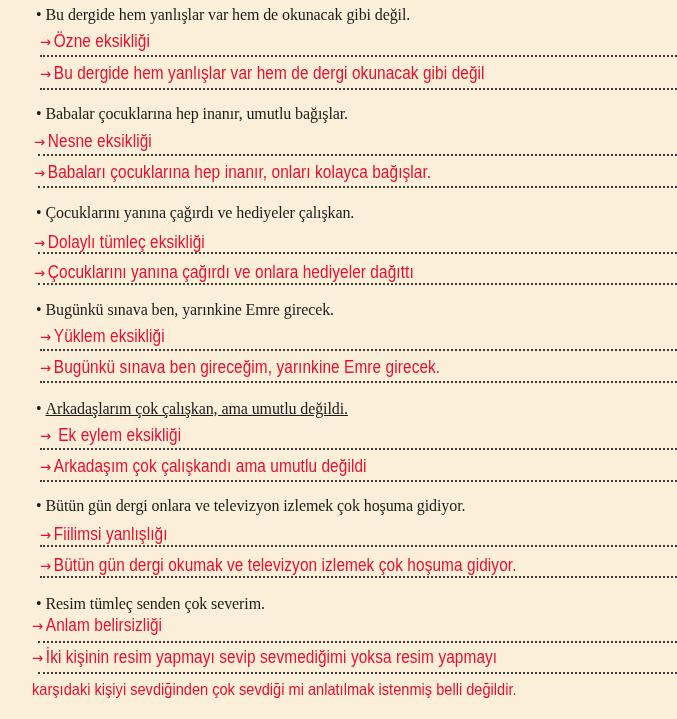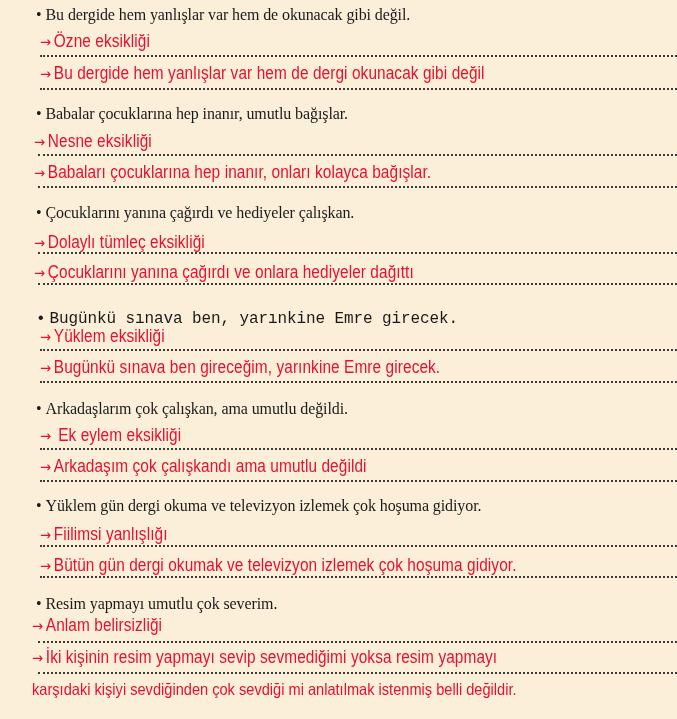--- a/index.html
+++ b/index.html
@@ -93,45 +93,45 @@
 
   <div class="item">
     <div class="q" style="top:204px;"><span class="bullet">•</span><span>Çocuklarını yanına çağırdı ve hediyeler çalışkan.</span></div>
     <div class="a" style="left:34px; top:232px;"><span class="arrow">→</span><span>Dolaylı tümleç eksikliği</span></div>
     <div class="dots" style="left:38px; top:252px;"></div>
     <div class="a" style="left:34px; top:262px;"><span class="arrow">→</span><span>Çocuklarını yanına çağırdı ve onlara hediyeler dağıttı</span></div>
     <div class="dots" style="left:38px; top:283px;"></div>
   </div>
 
   <div class="item">
-    <div class="q" style="top:310px;font-family:Liberation Mono, monospace;"><span class="bullet">•</span><span>Bugünkü sınava ben, yarınkine Emre girecek.</span></div>
+    <div class="q" style="top:301px;"><span class="bullet">•</span><span>Bugünkü sınava ben, yarınkine Emre girecek.</span></div>
     <div class="a" style="left:40px; top:326px;"><span class="arrow">→</span><span>Yüklem eksikliği</span></div>
     <div class="dots" style="left:40px; top:349px;"></div>
     <div class="a" style="left:40px; top:357px;"><span class="arrow">→</span><span>Bugünkü sınava ben gireceğim, yarınkine Emre girecek.</span></div>
     <div class="dots" style="left:40px; top:381px;"></div>
   </div>
 
   <div class="item">
-    <div class="q" style="top:400px;"><span class="bullet">•</span><span>Arkadaşlarım çok çalışkan, ama umutlu değildi.</span></div>
+    <div class="q" style="top:400px;text-decoration:underline;"><span class="bullet">•</span><span>Arkadaşlarım çok çalışkan, ama umutlu değildi.</span></div>
     <div class="a" style="left:40px; top:425px;"><span class="arrow">→</span><span> Ek eylem eksikliği</span></div>
     <div class="dots" style="left:40px; top:448px;"></div>
     <div class="a" style="left:40px; top:456px;"><span class="arrow">→</span><span>Arkadaşım çok çalışkandı ama umutlu değildi</span></div>
     <div class="dots" style="left:40px; top:480px;"></div>
   </div>
 
   <div class="item">
-    <div class="q" style="top:497px;"><span class="bullet">•</span><span>Yüklem gün dergi okuma ve televizyon izlemek çok hoşuma gidiyor.</span></div>
+    <div class="q" style="top:497px;"><span class="bullet">•</span><span>Bütün gün dergi onlara ve televizyon izlemek çok hoşuma gidiyor.</span></div>
     <div class="a" style="left:40px; top:524px;"><span class="arrow">→</span><span>Fiilimsi yanlışlığı</span></div>
     <div class="dots" style="left:40px; top:545px;"></div>
     <div class="a" style="left:40px; top:555px;"><span class="arrow">→</span><span>Bütün gün dergi okumak ve televizyon izlemek çok hoşuma gidiyor.</span></div>
     <div class="dots" style="left:40px; top:576px;"></div>
   </div>
 
   <div class="item">
-    <div class="q" style="top:595px;"><span class="bullet">•</span><span>Resim yapmayı umutlu çok severim.</span></div>
+    <div class="q" style="top:595px;"><span class="bullet">•</span><span>Resim tümleç senden çok severim.</span></div>
     <div class="a" style="left:32px; top:615px;"><span class="arrow">→</span><span>Anlam belirsizliği</span></div>
     <div class="dots" style="left:38px; top:641px;"></div>
     <div class="a" style="left:32px; top:647px;"><span class="arrow">→</span><span>İki kişinin resim yapmayı sevip sevmediğimi yoksa resim yapmayı</span></div>
     <div class="dots" style="left:38px; top:672px;"></div>
     <div class="tail" style="top:680px;">karşıdaki kişiyi sevdiğinden çok sevdiği mi anlatılmak istenmiş belli değildir.</div>
   </div>
 
 </div>
 
 </body></html>

